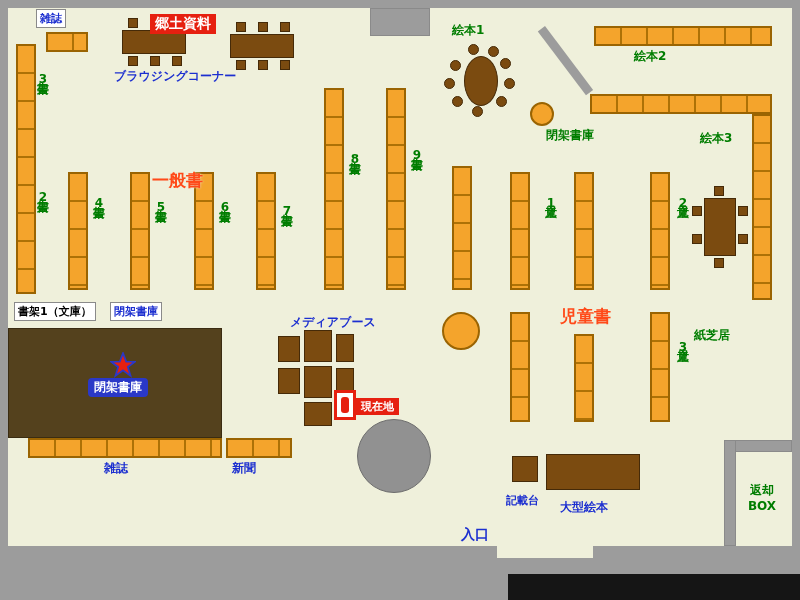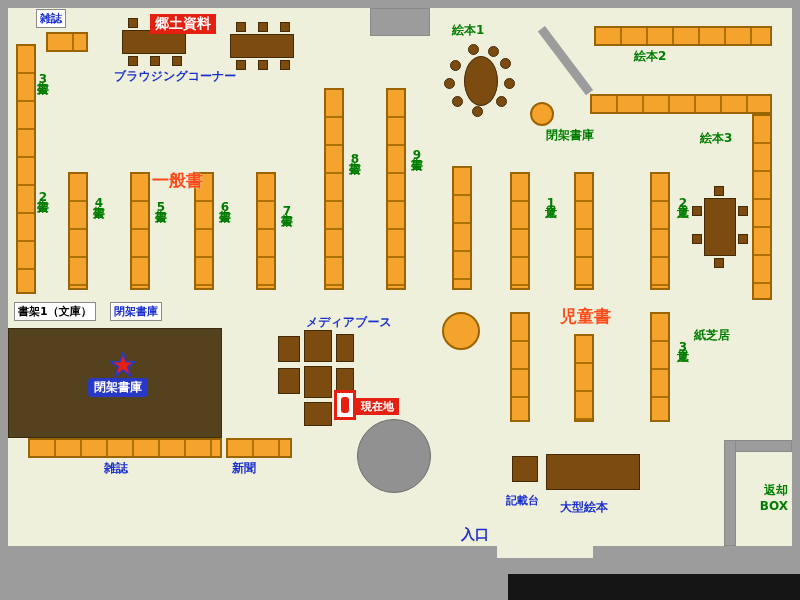--- a/index.html
+++ b/index.html
@@ -22,21 +22,21 @@
   .cat{color:#FF4A19;font-size:17px;text-shadow:0 0 2px #EFF0DB;}
   .vtext{writing-mode:vertical-rl;text-orientation:upright;line-height:14px;white-space:pre;}
   .whitebox{background:#FFFFFF;border:1px solid #8A8A8A;font-size:11px;font-weight:bold;
             text-align:center;padding:1px 3px;}
   .redbox{background:#E62010;color:#FFFFFF;font-weight:bold;font-size:12px;
           text-align:center;padding:1px 5px;}
   .bluebox{background:#2A38C8;color:#FFFFFF;font-weight:bold;font-size:12px;
            border-radius:4px;text-align:center;padding:1px 6px;}
   .stacks{background:#54411D;border:1px solid #3A2C12;}
   .pillar{background:#919191;border:1px solid #6E6E6E;border-radius:50%;}
-  .pre{white-space:pre-line;text-align:right;}
+  .pre{white-space:pre-line;text-align:center;}
   .booth-red{background:#FFFFFF;border:3px solid #E62010;}
 </style>
 </head>
 <body>
 
 <div class="abs floor" style="left:8px;top:8px;width:784px;height:538px;"></div>
 <div class="abs wall" style="left:370px;top:8px;width:60px;height:28px;"></div>
 <div class="abs" style="left:545px;top:26px;width:80px;height:9px;background:#9C9C9C;transform:rotate(53deg);transform-origin:0 0;"></div>
 <div class="abs pillar" style="left:357px;top:419px;width:74px;height:74px;"></div>
 <div class="abs wall" style="left:724px;top:440px;width:68px;height:12px;"></div>
@@ -138,21 +138,21 @@
 <div class="abs lbl green" style="left:634px;top:48px;">絵本2</div>
 <div class="abs lbl green" style="left:546px;top:127px;">閉架書庫</div>
 <div class="abs lbl green" style="left:700px;top:130px;">絵本3</div>
 <div class="abs lbl green vtext" style="left:544px;top:196px;">児童1</div>
 <div class="abs lbl green vtext" style="left:676px;top:196px;">児童2</div>
 <div class="abs lbl green vtext" style="left:676px;top:340px;">児童3</div>
 <div class="abs lbl cat" style="left:560px;top:305px;">児童書</div>
 <div class="abs lbl green" style="left:694px;top:327px;">紙芝居</div>
 <div class="abs whitebox" style="left:14px;top:302px;color:#000;">書架1（文庫）</div>
 <div class="abs whitebox" style="left:110px;top:302px;color:#1C2FD0;">閉架書庫</div>
-<div class="abs lbl blue" style="left:306px;top:314px;">メディアブース</div>
+<div class="abs lbl blue" style="left:290px;top:314px;">メディアブース</div>
 <div class="abs redbox" style="left:356px;top:398px;font-size:11px;">現在地</div>
 <div class="abs lbl blue" style="left:104px;top:460px;">雑誌</div>
 <div class="abs lbl blue" style="left:232px;top:460px;">新聞</div>
 <div class="abs lbl blue" style="left:506px;top:493px;font-size:11px;">記載台</div>
 <div class="abs lbl blue" style="left:560px;top:499px;">大型絵本</div>
 <div class="abs lbl green pre" style="left:736px;top:482px;width:52px;">返却
 BOX</div>
 <div class="abs lbl blue" style="left:461px;top:526px;font-size:14px;">入口</div>
 
 </body></html>

